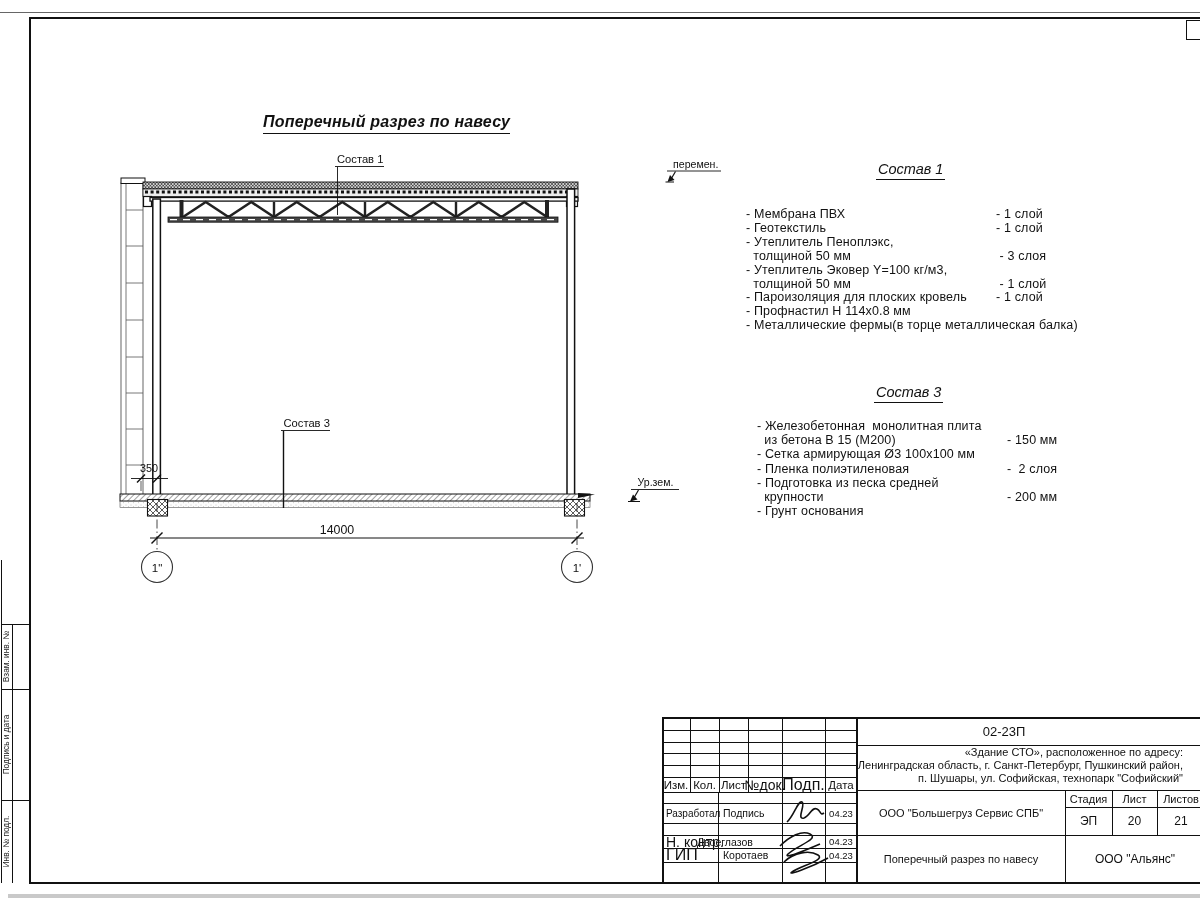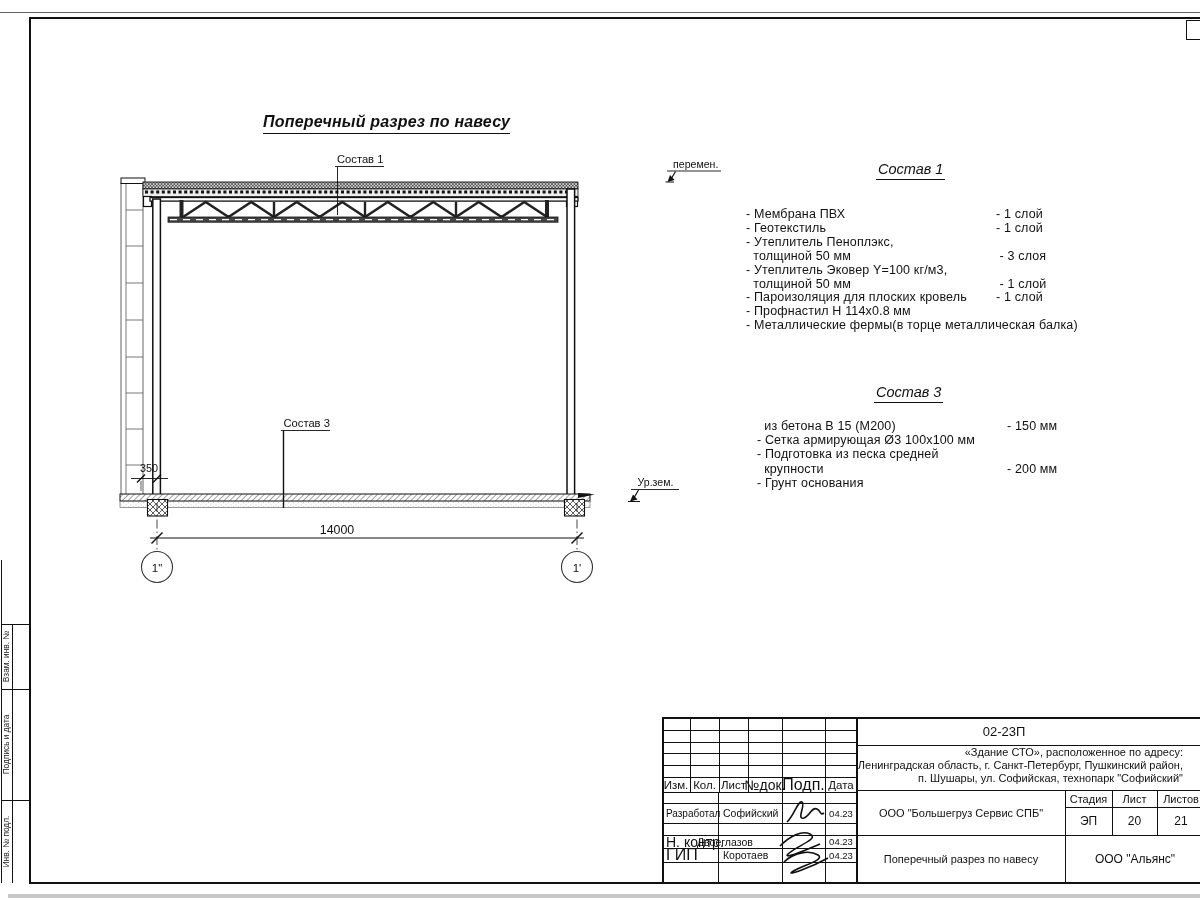--- a/index.html
+++ b/index.html
@@ -46,22 +46,24 @@
   <div class="srow"><span>  толщиной 50 мм</span><span> - 3 слоя</span></div>
   <div class="srow"><span>- Утеплитель Эковер Y=100 кг/м3,</span><span></span></div>
   <div class="srow"><span>  толщиной 50 мм</span><span> - 1 слой</span></div>
   <div class="srow"><span>- Пароизоляция для плоских кровель</span><span>- 1 слой</span></div>
   <div class="srow"><span>- Профнастил Н 114х0.8 мм</span><span></span></div>
   <div class="srow"><span>- Металлические фермы(в торце металлическая балка)</span><span></span></div>
 </div>
 
 <div class="heading-it" style="left:874px;top:384px;font-size:14.5px">Состав 3</div>
 <div class="sostav" style="left:757px;top:419px;line-height:14.2px">
+  <div class="srow"><span>- Железобетонная  монолитная плита</span><span></span></div>
   <div class="srow"><span>  из бетона В 15 (М200)</span><span>- 150 мм</span></div>
   <div class="srow"><span>- Сетка армирующая Ø3 100х100 мм</span><span></span></div>
+  <div class="srow"><span>- Пленка полиэтиленовая</span><span>-  2 слоя</span></div>
   <div class="srow"><span>- Подготовка из песка средней</span><span></span></div>
   <div class="srow"><span>  крупности</span><span>- 200 мм</span></div>
   <div class="srow"><span>- Грунт основания</span><span></span></div>
 </div>
 
 <svg class="abs" style="left:0;top:0" width="1200" height="900" viewBox="0 0 1200 900">
   <defs>
     <pattern id="tex-roof" width="3.2" height="3.2" patternUnits="userSpaceOnUse">
       <rect width="3.2" height="3.2" fill="#dcdcdc"></rect>
       <path d="M0,0 L3.2,3.2 M3.2,0 L0,3.2" stroke="#333" stroke-width="0.7"></path>
@@ -201,21 +203,21 @@
 <div class="ln" style="left:1157px;top:790px;width:1.1px;height:45px"></div>
 
 <div class="cellt" style="left:662px;top:777px;width:28px;height:15px;font-size:11.5px">Изм.</div>
 <div class="cellt" style="left:690px;top:777px;width:29px;height:15px;font-size:11.5px">Кол.</div>
 <div class="cellt" style="left:719px;top:777px;width:29px;height:15px;font-size:11.5px">Лист</div>
 <div class="cellt" style="left:748px;top:777px;width:34px;height:15px;font-size:14px">№док.</div>
 <div class="cellt" style="left:782px;top:777px;width:43px;height:15px;font-size:16px">Подп.</div>
 <div class="cellt" style="left:825px;top:777px;width:32px;height:15px;font-size:11.5px">Дата</div>
 
 <div class="cellt left" style="left:666px;top:803px;width:52px;height:20px;font-size:10px">Разработал</div>
-<div class="cellt left" style="left:723px;top:803px;width:59px;height:20px;font-size:10.5px">Софийский</div>
+<div class="cellt left" style="left:723px;top:803px;width:59px;height:20px;font-size:10.5px">Подпись</div>
 <div class="cellt" style="left:825px;top:806px;width:32px;height:14px;font-size:9.5px">04.23</div>
 <div class="cellt left" style="left:666px;top:835px;width:52px;height:13px;font-size:14px">Н. контр.</div>
 <div class="cellt left" style="left:697px;top:835px;width:59px;height:13px;font-size:10.5px">Двоеглазов</div>
 <div class="cellt" style="left:825px;top:835px;width:32px;height:13px;font-size:9.5px">04.23</div>
 <div class="cellt left" style="left:666px;top:848px;width:52px;height:14px;font-size:16px">ГИП</div>
 <div class="cellt left" style="left:723px;top:848px;width:59px;height:14px;font-size:10.5px">Коротаев</div>
 <div class="cellt" style="left:825px;top:848px;width:32px;height:14px;font-size:9.5px">04.23</div>
 
 <svg class="abs" style="left:784px;top:796px" width="42" height="30" viewBox="0 0 42 30">
   <path d="M3,26 C10,20 14,4 18,6 C22,8 12,24 20,22 C26,20 28,10 33,13 C37,15 36,20 40,17" fill="none" stroke="#111" stroke-width="1.6"></path>

